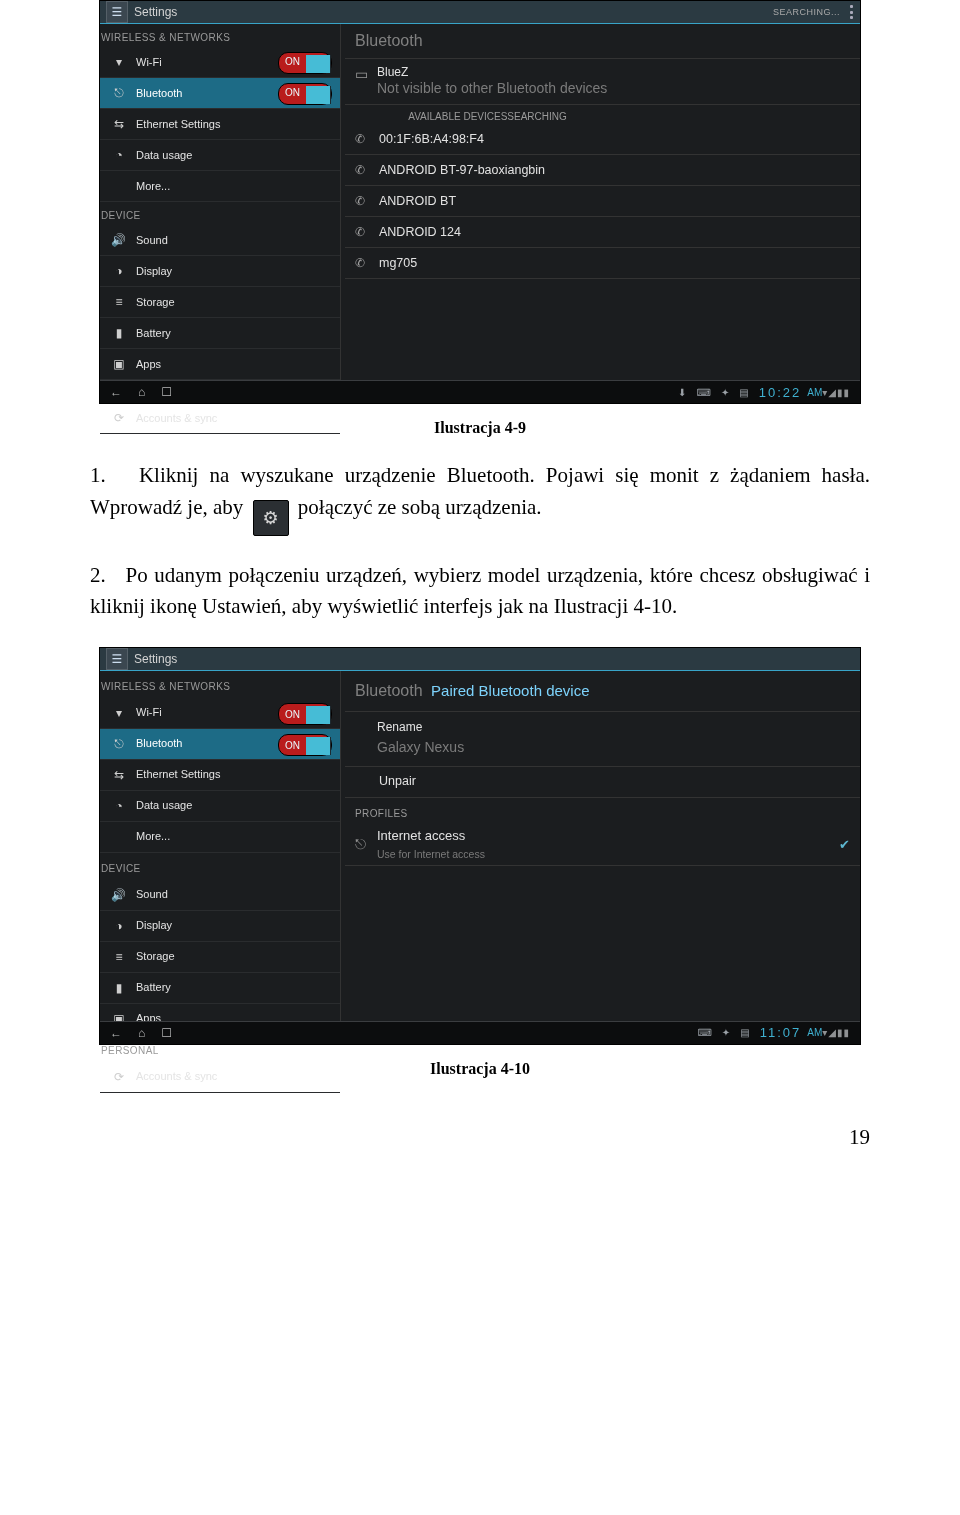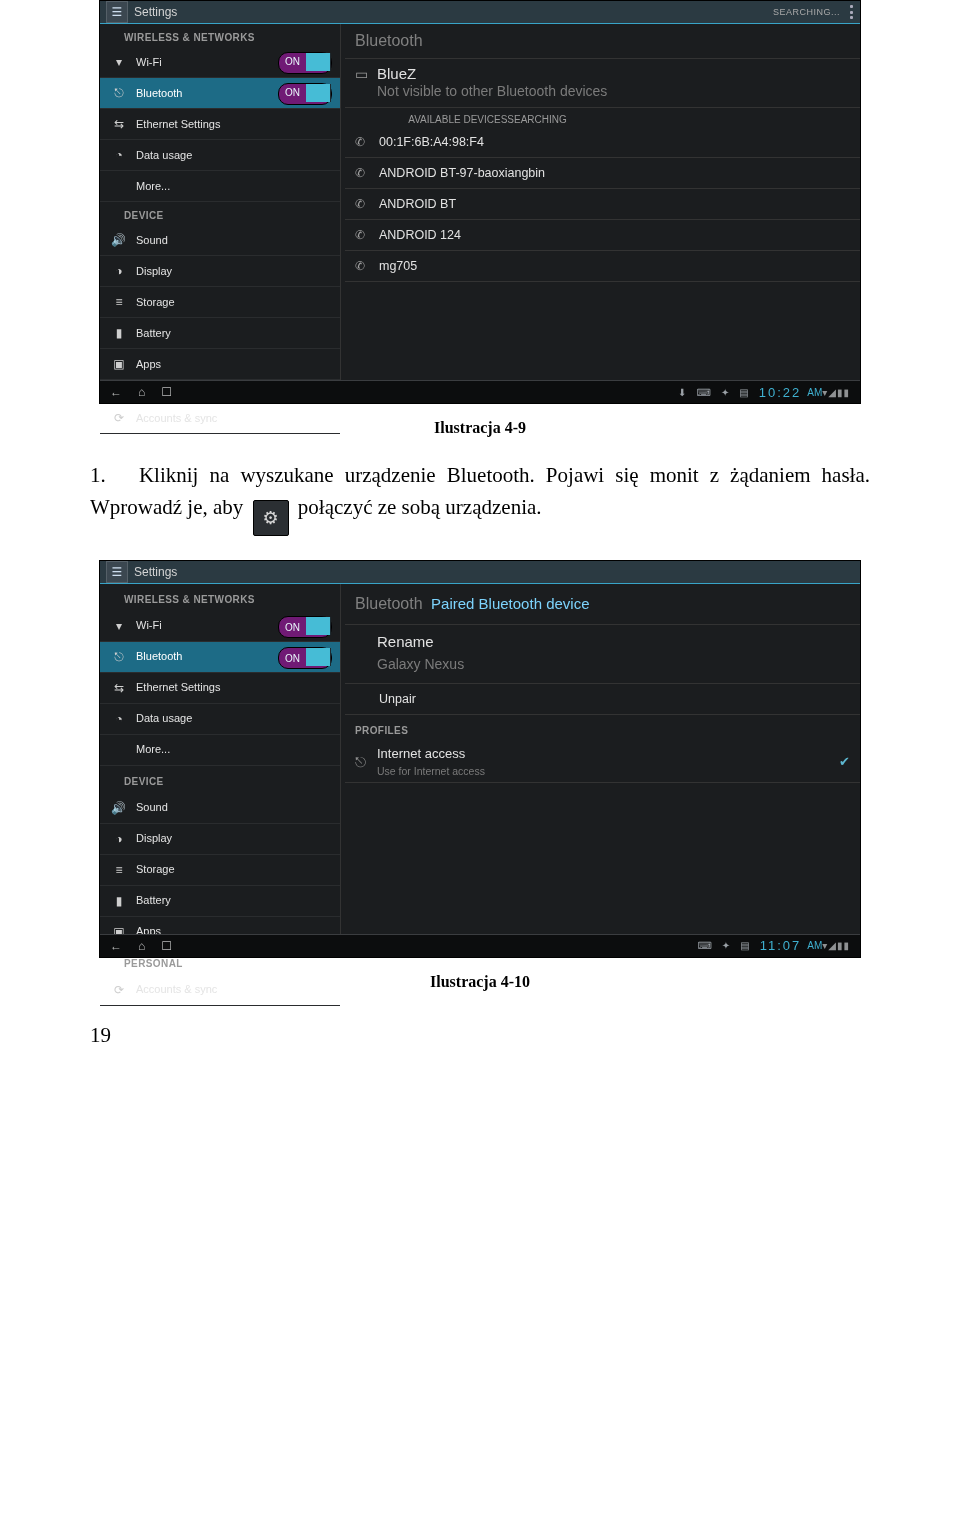--- a/index.html
+++ b/index.html
@@ -1,55 +1,55 @@
 <!DOCTYPE html>
 <html><head>
 <meta charset="utf-8">
 <style>
   html,body{margin:0;padding:0;background:#fff;font-family:"Times New Roman",serif;color:#000}
   body{width:960px;margin:0 auto}
   .doc{padding:0 90px 40px;font-size:21px;line-height:1.5}
   .caption{text-align:center;font-weight:bold;font-size:16px;margin:12px 0 20px}
   .para{text-align:justify;margin:5px 0 24px}
-  .pagenum{text-align:left;font-size:21px;margin-top:26px}
+  .pagenum{text-align:right;font-size:21px;margin-top:41px}
   
   .tablet{background:#1b1d1f;color:#ccc;font-family:"Helvetica Neue",Arial,sans-serif;
           border:1px solid #000;font-size:11px;position:relative;margin:0 auto}
   .sc1{width:760px;height:402px}
   .sc2{width:760px;height:396px}
   
   .tbar{height:22px;background:#2b3a42;display:flex;align-items:center;border-bottom:1px solid #38a4c8;
         font-size:12px;color:#d4d4d4;padding:0 6px}
   .tbar .ico{width:20px;height:20px;background:#3b4750;border:1px solid #556068;margin-right:6px;
              display:flex;align-items:center;justify-content:center;color:#cde}
   .tbar .ttl{flex:0 0 auto}
   .tbar .sp{flex:1}
   .tbar .srch{font-size:9px;color:#aaa;letter-spacing:0.5px;margin-right:10px}
   .tbar .menu{width:4px;height:14px;display:flex;flex-direction:column;justify-content:space-between}
   .tbar .menu i{width:3px;height:3px;background:#aab;display:block;border-radius:1px}
   
   .body{display:flex;height:358px}
   .leftp{width:240px;border-right:1px solid #333}
   .rightp{flex:1;padding:0 0 0 4px}
-  .sechdr{font-size:10px;color:#9a9a9a;font-weight:bold;letter-spacing:0.4px;padding:8px 24px 4px}
+  .sechdr{font-size:10px;color:#9a9a9a;font-weight:normal;letter-spacing:0.4px;padding:8px 1px 4px}
   .row{height:30px;border-bottom:1px solid #2a2c2e;display:flex;align-items:center;padding:0 10px;
        color:#e4e4e4;position:relative}
   .row .ic{width:18px;margin-right:8px;text-align:center;color:#cfcfcf;font-size:12px}
   .row.sel{background:#1d6b86;color:#fff}
   .tog{position:absolute;right:8px;top:5px;width:52px;height:20px;border:1px solid #000;
-       background:#701a75;border-radius:10px;display:flex;align-items:flex-start}
+       background:#b91c1c;border-radius:10px;display:flex;align-items:flex-end}
   .tog .kn{width:24px;height:18px;background:#46bcd6;margin-left:auto;border-right:1px solid #1d2a30}
   .tog .tx{position:absolute;left:6px;top:3px;font-size:10px;color:#e8f6fa}
   
   .rtitle{color:#808080;font-size:16px;padding:8px 10px;border-bottom:1px solid #333}
   .rtitle .sub{color:#7dd3fc;font-size:15px;margin-left:4px}
   .card{padding:6px 10px 8px;border-bottom:1px solid #333;display:flex;align-items:flex-start}
   .card .ci{width:22px;color:#9a9a9a;font-size:14px;margin-top:1px}
   .card .ct{display:flex;flex-direction:column}
-  .card .nm{color:#e2e2e2;font-size:15px}
+  .card .nm{color:#e2e2e2;font-size:12px}
   .card .ds{color:#7b7b7b;font-size:14px;margin-top:1px}
   .avh{display:flex;justify-content:center;color:#9a9a9a;font-size:10px;padding:6px 10px 2px}
   .dev{height:30px;border-bottom:1px solid #333;display:flex;align-items:center;padding:0 10px;
        color:#e2e2e2;font-size:12.5px}
   .dev .ci{width:20px;color:#a0a0a0;font-size:12px;margin-right:4px}
   
   .nav{height:22px;background:#0c0d0e;border-top:1px solid #3b3d40;position:absolute;bottom:0;left:0;right:0;
        display:flex;align-items:center;padding:0 10px;color:#8a8a8a;font-size:10px}
   .nav .nic{margin-right:16px;color:#b9b9b9;font-size:12px}
   .nav .sp{flex:1}
@@ -194,20 +194,24 @@
 <div class="doc">
   <div class="caption">Ilustracja 4-9</div>
 
   <div class="para">
     <span>1.</span>&nbsp;&nbsp;
     <span>Kliknij na wyszukane urządzenie Bluetooth. Pojawi się monit z żądaniem hasła. Wprowadź je, aby </span>
     <span class="inline-ico">⚙</span>
     <span> połączyć ze sobą urządzenia.</span>
   </div>
 
+  <div class="para">
+    <span>2.</span>&nbsp;&nbsp;
+    <span>Po udanym połączeniu urządzeń, wybierz model urządzenia, które chcesz obsługiwać i kliknij ikonę Ustawień, aby wyświetlić interfejs jak na Ilustracji 4-10.</span>
+  </div>
 
 <div class="tablet sc2">
   <div class="tbar">
     <span class="ico">☰</span>
     <span class="ttl">Settings</span>
     <span class="sp"></span>
   </div>
   <div class="body" style="height:352px">
     <div class="leftp">
       <div class="sechdr">WIRELESS &amp; NETWORKS</div>

